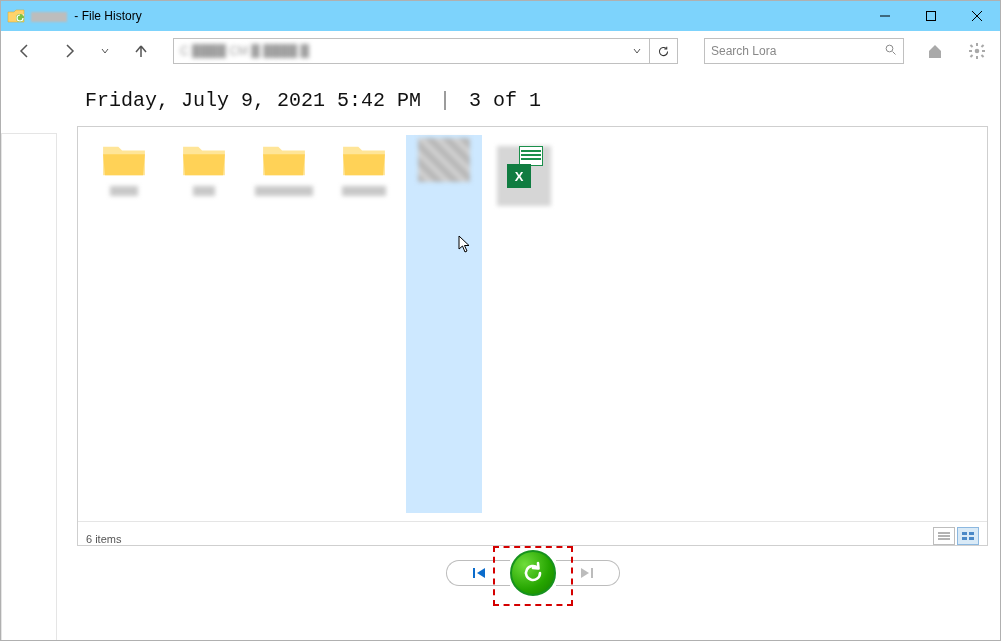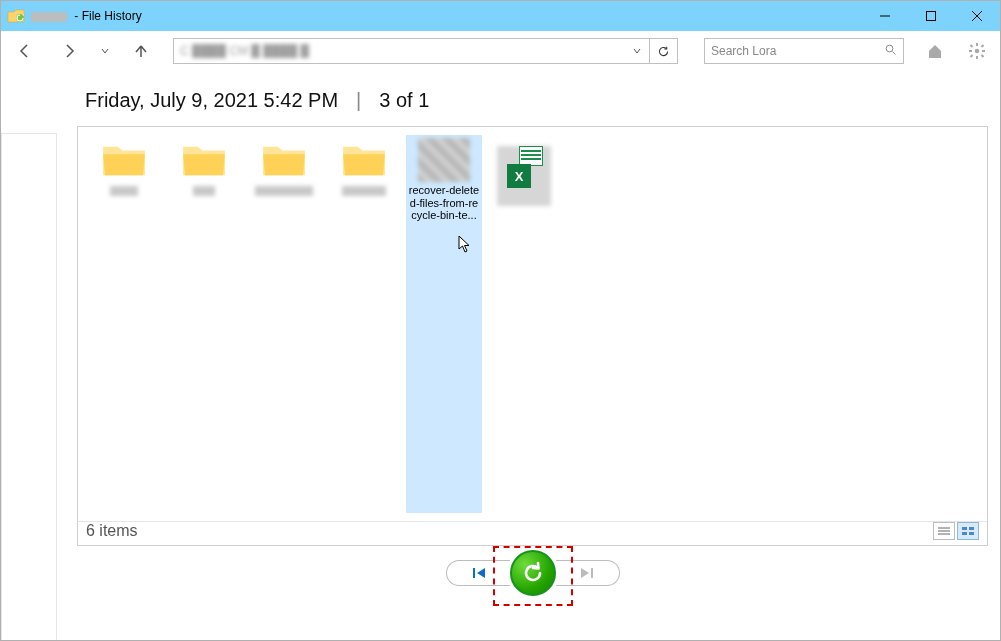--- a/index.html
+++ b/index.html
@@ -61,21 +61,21 @@
   
   .content-row { flex:1; display:flex; overflow:hidden; padding:0 12px 8px 0;}
   .left-stub {
     width:56px; border:1px solid #e5e5e5; border-top:1px solid #e5e5e5;
     margin:62px 0 0 0;
     height:510px;
   }
   .main-area { flex:1; display:flex; flex-direction:column; padding-left:20px; }
   .timestamp-line {
     font-size:20px; font-weight:400; color:#111; margin:18px 0 14px 8px;
-    display:flex; gap:18px;
+    display:flex; gap:18px;font-family:Liberation Mono, monospace;
   }
   .timestamp-line .sep { color:#888; }
   .file-pane {
     border:1px solid #cfcfcf; height:420px; display:flex; flex-direction:column;
   }
   .file-grid {
     flex:1; padding:8px; display:flex; gap:4px; align-content:flex-start;
   }
   .item {
     width:76px; display:flex; flex-direction:column; align-items:center; text-align:center;
@@ -91,22 +91,22 @@
   .blur-img2 .bg { position:absolute; inset:0; background:#d6d6d6; filter:blur(2px);}
   .excel-badge {
     position:absolute; left:10px; top:18px; width:24px; height:24px; background:#107c41;
     display:flex; align-items:center; justify-content:center; color:#fff; font-weight:bold; font-size:13px;
   }
   .doc-corner { position:absolute; right:8px; top:0; width:24px; height:20px; background:#fff; border:1px solid #1a8f4a;}
   .doc-lines { position:absolute; right:10px; top:4px; width:20px; height:2px; background:#1a8f4a; box-shadow:0 4px 0 #1a8f4a, 0 8px 0 #1a8f4a;}
   .cursor-arrow { position:absolute; font-size:14px; color:#000; }
 
   .status-bar {
-    height:24px; border-top:1px solid #e5e5e5; display:flex; align-items:flex-start;
-    padding:0 8px; font-size:16px; color:#555;
+    height:24px; border-top:1px solid #e5e5e5; display:flex; align-items:flex-end;
+    padding:0 8px; font-size:11px; color:#555;
   }
   .view-toggles { margin-left:auto; display:flex; gap:2px;}
   .view-btn { width:22px; height:18px; border:1px solid #bdbdbd; display:flex; align-items:center; justify-content:center; font-size:10px;}
   .view-btn.active { background:#d9eaf7; border-color:#8cb8e0;}
 
   
   .bottom-nav {
     height:56px; display:flex; align-items:flex-start; justify-content:center; gap:0;
     position:relative; padding-top:4px;
   }
@@ -284,21 +284,20 @@
                   <path d="M2 14 L46 14 L44 36 L4 36 Z" fill="#ffd257"></path>
                 </svg>
             </div>
             <span class="blur-label" style="width:44px;"></span>
           </div>
 
           <div class="item selected" style="position:relative;">
             <div class="iconbox">
               <div class="blur-img"></div>
             </div>
-            <span class="label">recover-deleted-files-from-recycle-bin-te...</span>
             <span class="cursor-arrow" style="left:52px; top:100px;">
               <svg width="14" height="18" viewBox="0 0 14 18">
                   <path d="M1 1 L1 14 L4.5 11 L7 17 L9 16 L6.5 10.5 L11 10.5 Z" fill="#fff" stroke="#000" stroke-width="1"></path>
                 </svg>
             </span>
           </div>
 
           <div class="item">
             <div class="iconbox" style="height:76px;">
               <div class="blur-img2">

